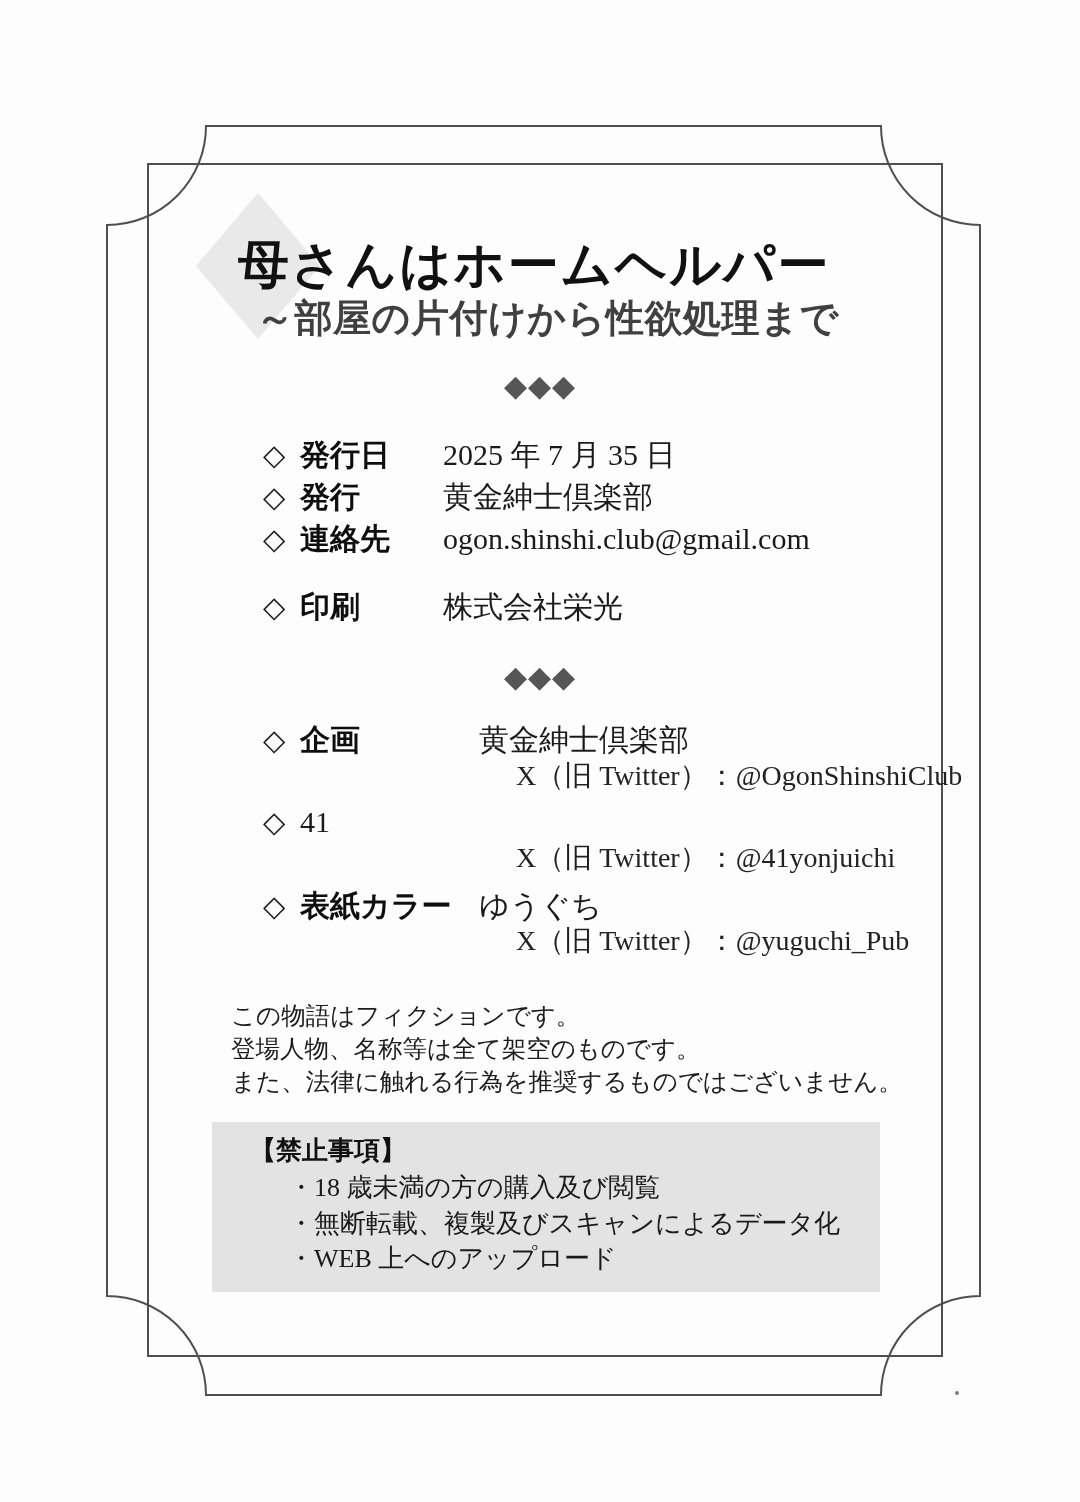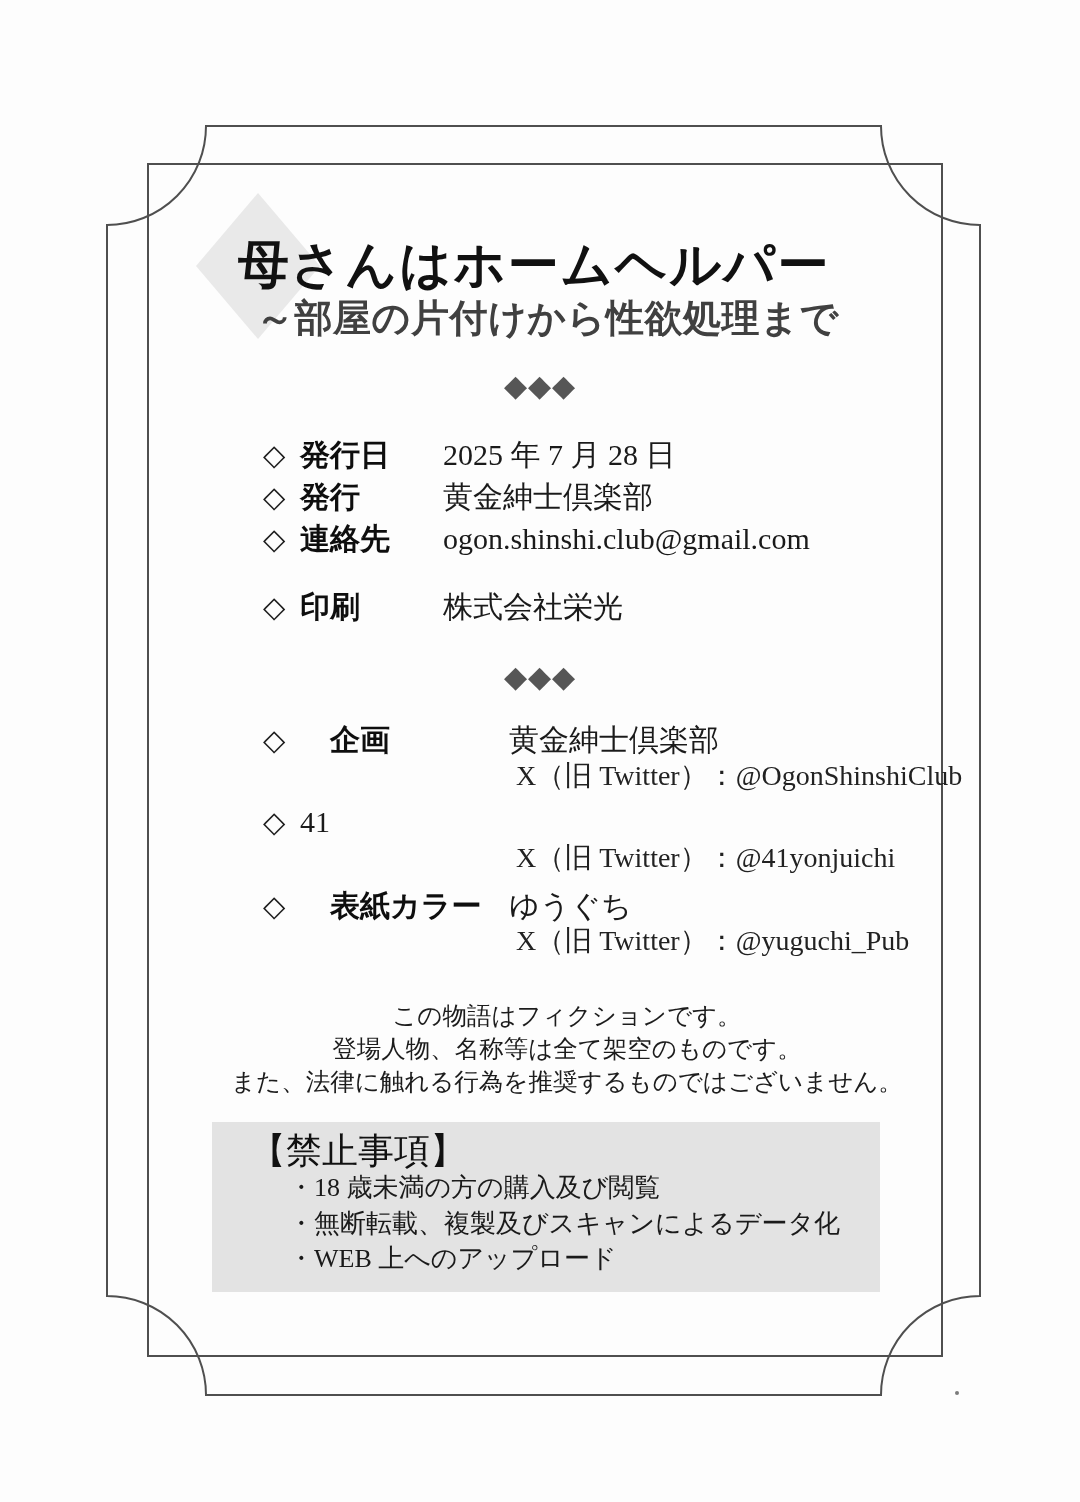--- a/index.html
+++ b/index.html
@@ -39,40 +39,40 @@
   }
   .divider.d1{top:366px;}
   .divider.d2{top:657px;}
   .row{
     position:absolute;left:263px;display:flex;align-items:baseline;
     font-size:30px;line-height:40px;white-space:nowrap;
   }
   .row .bullet{width:37px;font-size:29px;color:#1a1a1a;}
   .row .label{font-weight:bold;color:#0e0e0e;}
   .pub-row .label{width:143px;}
-  .credit-row .label{width:179px;margin-left:30px;}
+  .credit-row .label{width:179px;}
   .row .value{color:#1a1a1a;}
   .r1{top:435px;} .r2{top:477px;} .r3{top:519px;} .r4{top:587px;}
   .c1{top:720px;} .c2{top:802px;} .c3{top:886px;}
   .handle{
     position:absolute;left:516px;
     font-size:28px;line-height:28px;color:#222;white-space:nowrap;
   }
   .h1{top:762px;} .h2{top:844px;text-align:right;} .h3{top:927px;}
   .disclaimer{
     position:absolute;left:231px;top:999px;
-    font-size:24.5px;line-height:33px;color:#1c1c1c;white-space:nowrap;text-align:center;
+    font-size:24.5px;line-height:33px;color:#1c1c1c;white-space:nowrap;
   }
   .prohibited-box{
     position:absolute;left:212px;top:1122px;width:668px;height:170px;
     background:#e3e3e3;
   }
   .prohibited-heading{
     position:absolute;left:38px;top:14px;margin:0;
-    font-size:36px;line-height:30px;font-weight:normal;color:#111;white-space:nowrap;
+    font-size:26px;line-height:30px;font-weight:bold;color:#111;white-space:nowrap;
   }
   .prohibited-items{
     position:absolute;left:76px;top:48px;
     font-size:26px;line-height:35.5px;color:#1a1a1a;white-space:nowrap;
   }
 </style>
 </head>
 <body>
 
 <div class="page">
@@ -86,21 +86,21 @@
   <div class="title-diamond"></div>
 
   <h1 class="book-title">母さんはホームヘルパー</h1>
   <h2 class="book-subtitle">～部屋の片付けから性欲処理まで</h2>
 
   <div class="divider d1">◆◆◆</div>
 
   <div class="row pub-row r1">
     <span class="bullet">◇</span>
     <span class="label">発行日</span>
-    <span class="value">2025 年 7 月 28 日</span>
+    <span class="value">2025 年 7 月 35 日</span>
   </div>
   <div class="row pub-row r2">
     <span class="bullet">◇</span>
     <span class="label">発行</span>
     <span class="value">黄金紳士倶楽部</span>
   </div>
   <div class="row pub-row r3">
     <span class="bullet">◇</span>
     <span class="label">連絡先</span>
     <span class="value">ogon.shinshi.club@gmail.com</span>

